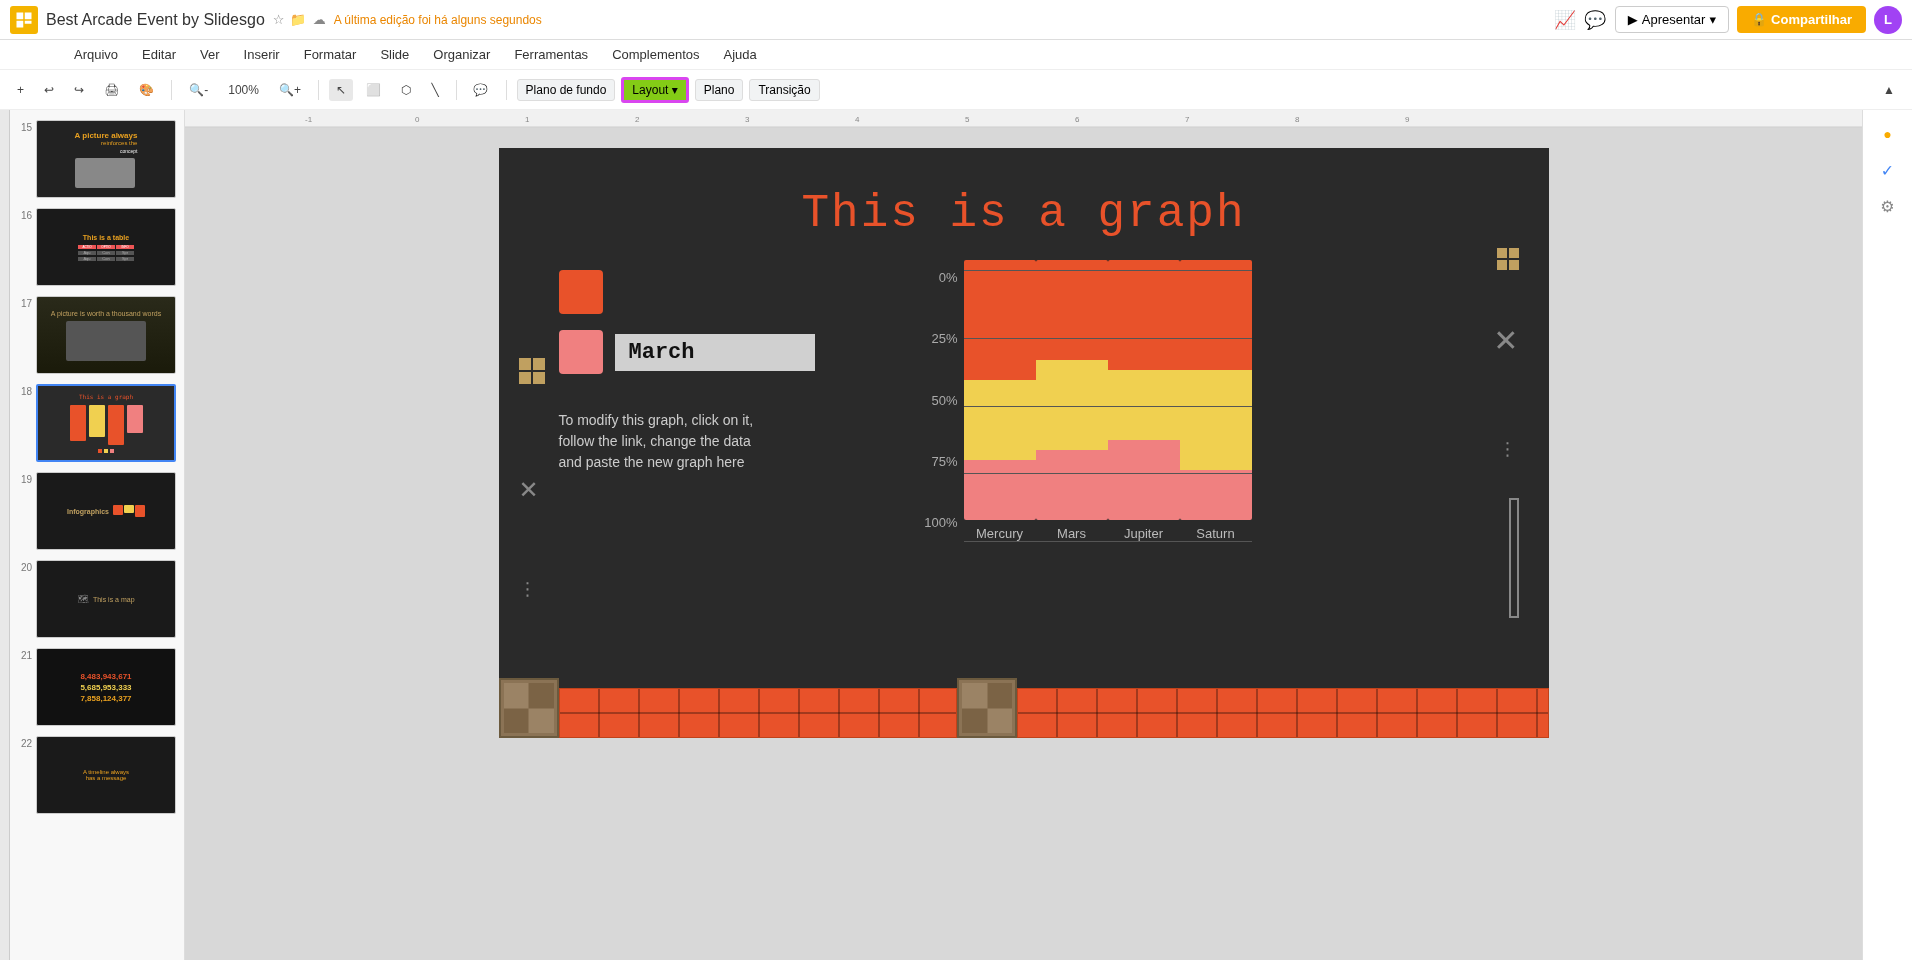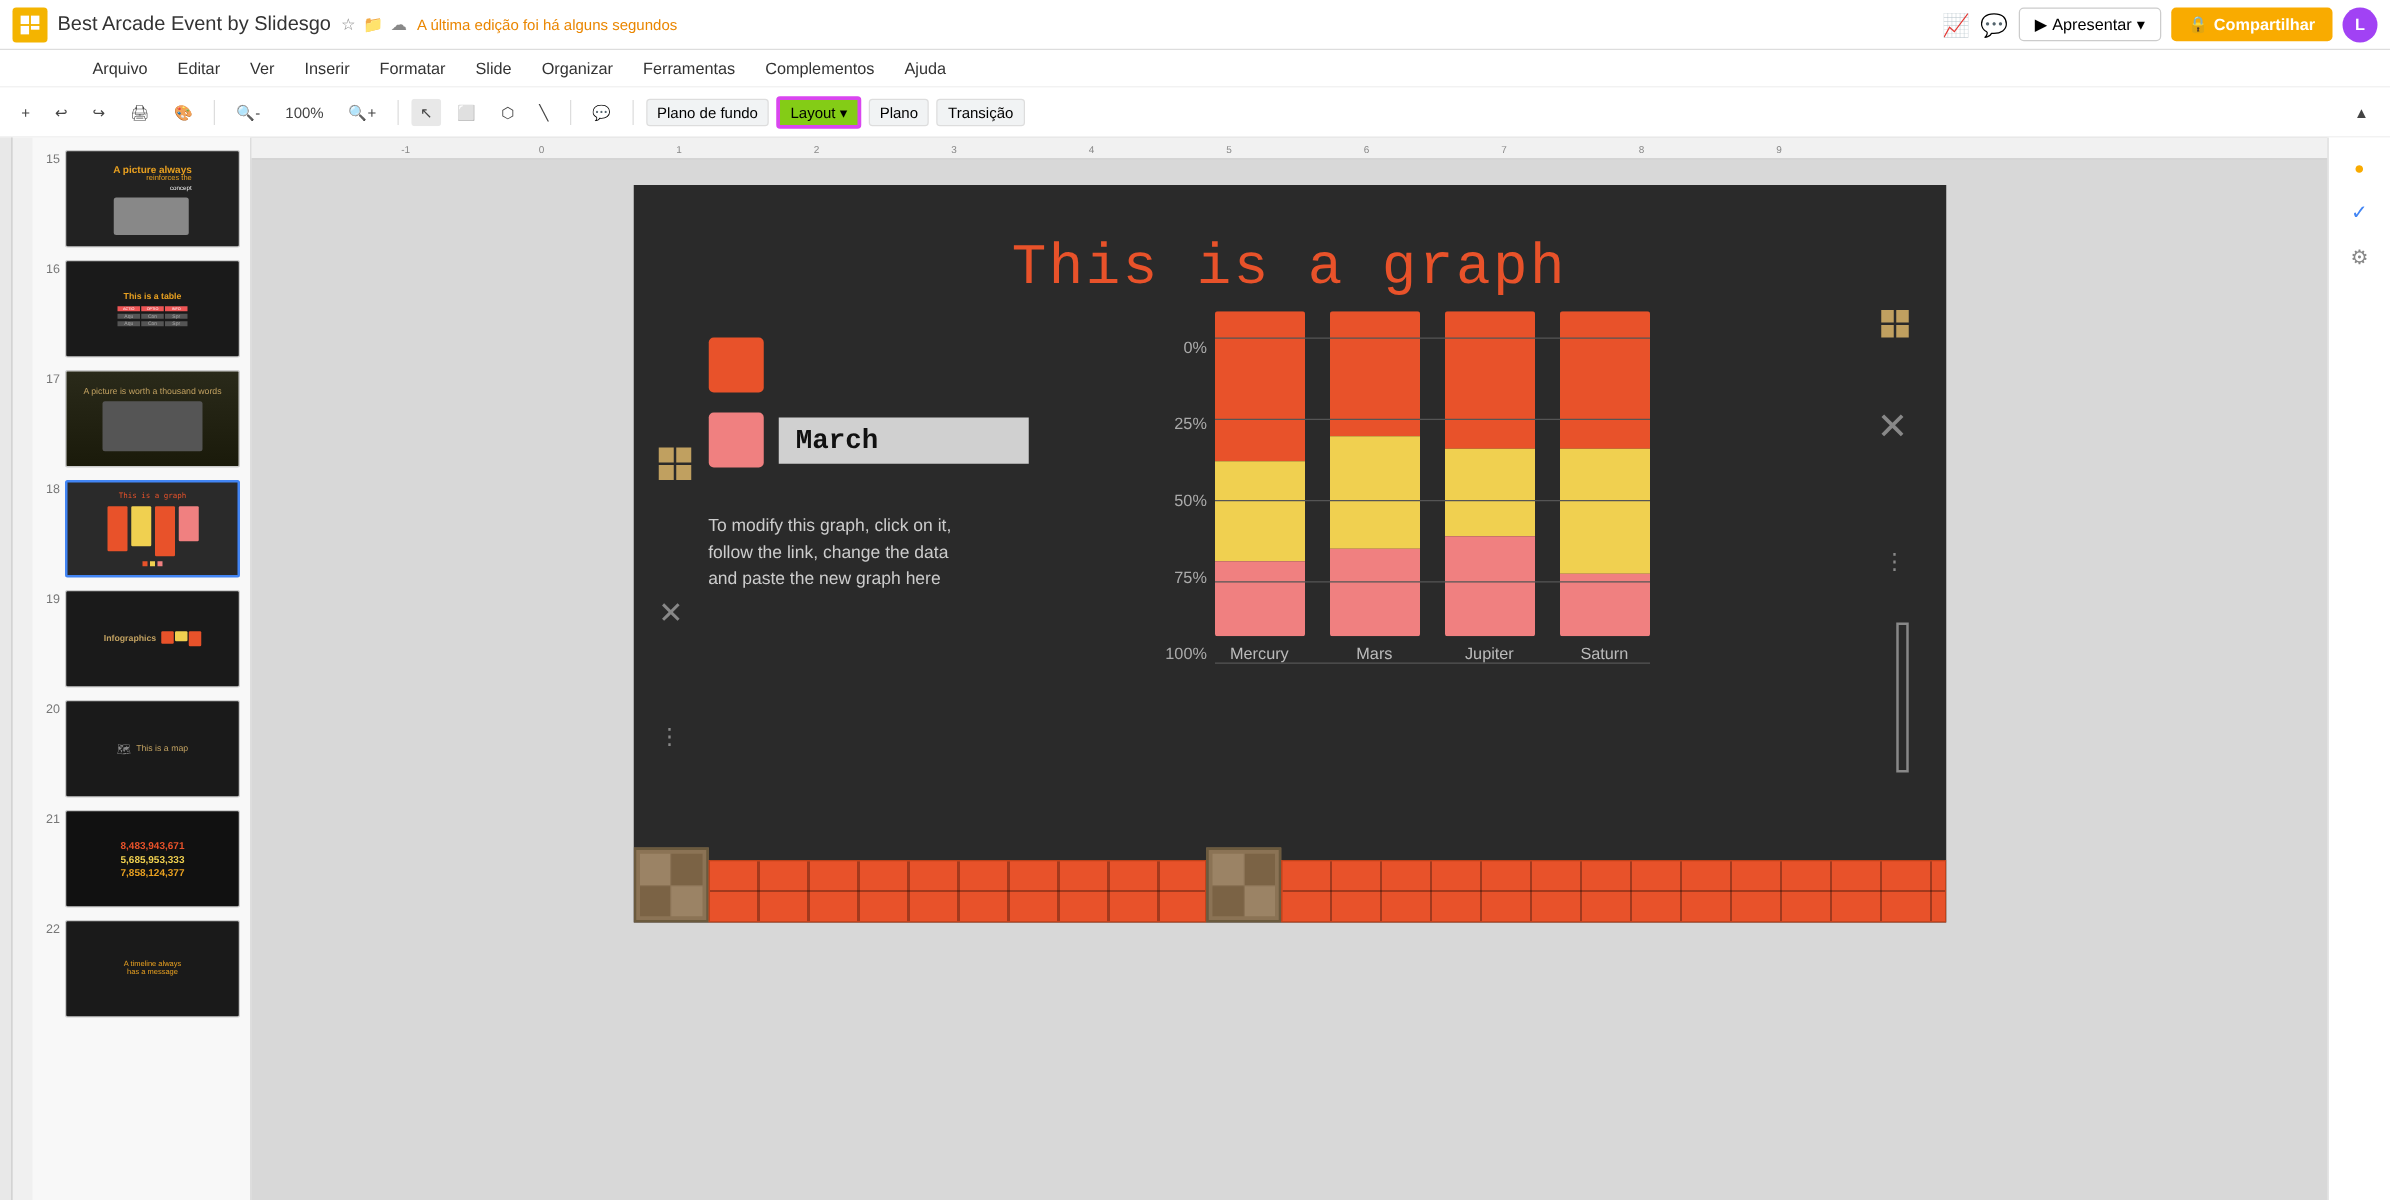--- a/index.html
+++ b/index.html
@@ -80,21 +80,20 @@
     
     #sidebar {
       width: 175px;
       background: #f8f8f8;
       border-right: 1px solid #ddd;
       overflow-y: auto;
       padding: 8px 4px;
       display: flex;
       flex-direction: column;
       gap: 6px;
-      margin-left: 16px;
     }
     .slide-thumb {
       display: flex;
       align-items: flex-start;
       gap: 4px;
       cursor: pointer;
       padding: 2px;
     }
     .slide-num { font-size: 10px; color: #777; width: 16px; text-align: right; padding-top: 2px; }
     .slide-preview {
@@ -188,21 +187,21 @@
       font-size: 14px;
       line-height: 1.5;
       max-width: 280px;
     }
 
     
     .chart-area { flex: 1; display: flex; flex-direction: column; position: relative; }
     .chart-inner { display: flex; gap: 0; }
     .y-axis { display: flex; flex-direction: column-reverse; justify-content: space-between; width: 45px; height: 260px; text-align: right; padding-right: 6px; }
     .y-label { color: #aaa; font-size: 13px; }
-    .bars-group { display: flex; gap: 20px; align-items: flex-end; height: 260px; }
+    .bars-group { display: flex; align-items: flex-end; height: 260px; margin-top: 11px; }
     .bar-wrap { display: flex; flex-direction: column; align-items: center; gap: 6px; }
     .bar { width: 70px; display: flex; flex-direction: column-reverse; overflow: hidden; border-radius: 2px; }
     .bar-label { color: #bbb; font-size: 13px; }
 
     
     .bottom-deco {
       position: absolute;
       bottom: 0;
       left: 0;
       right: 0;

